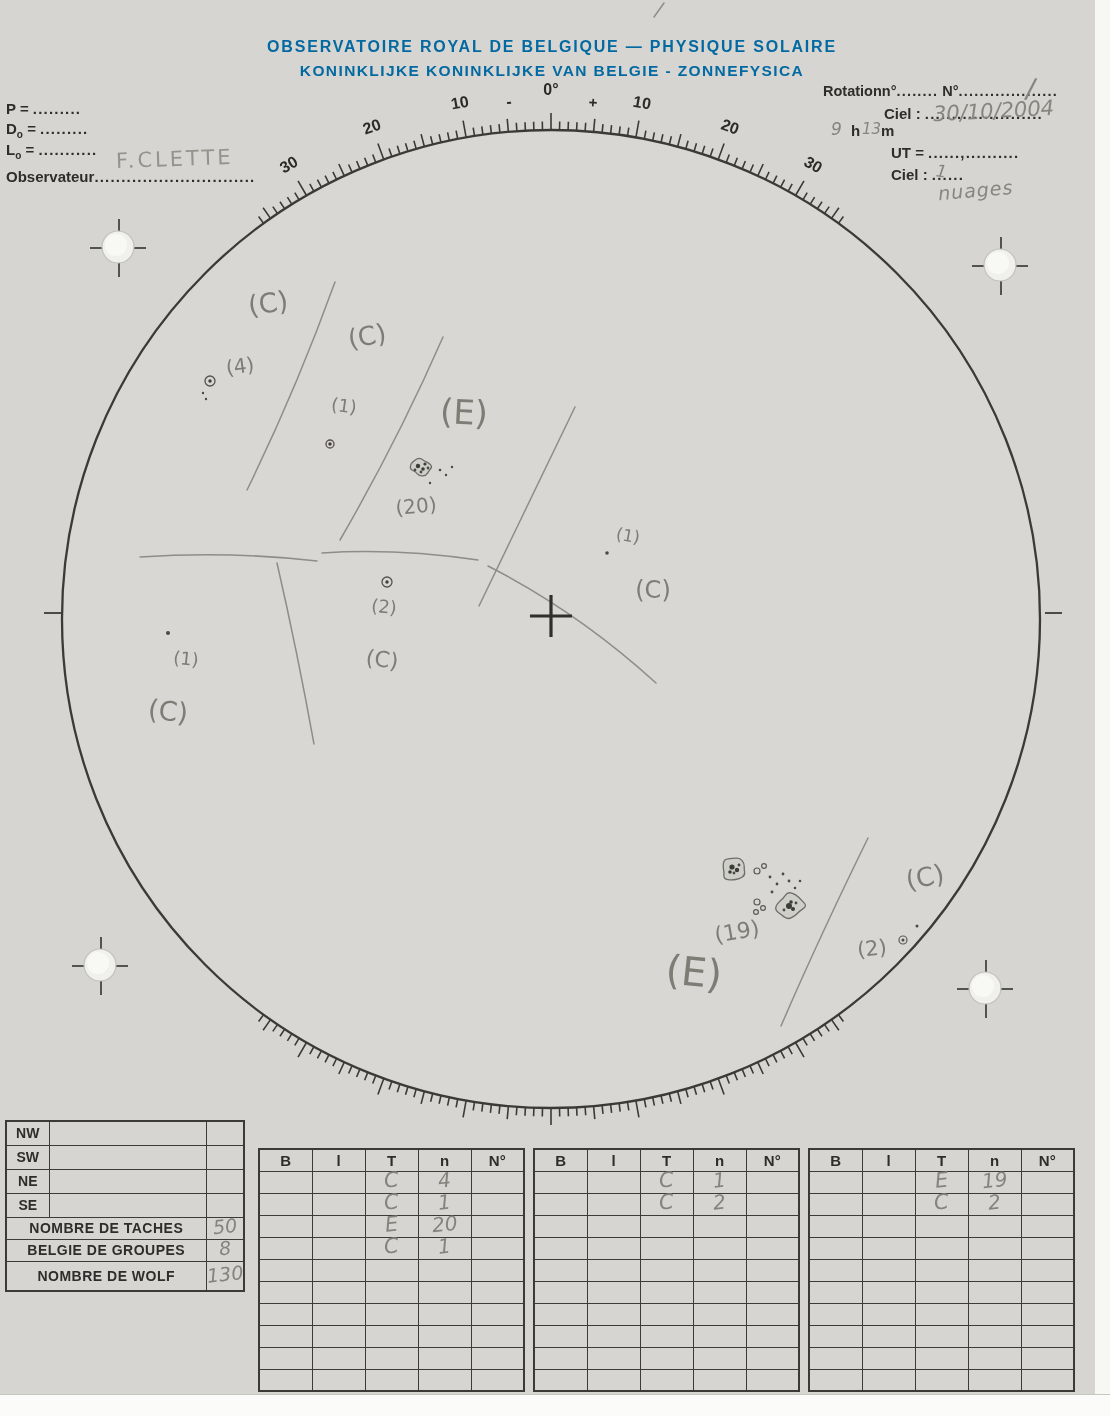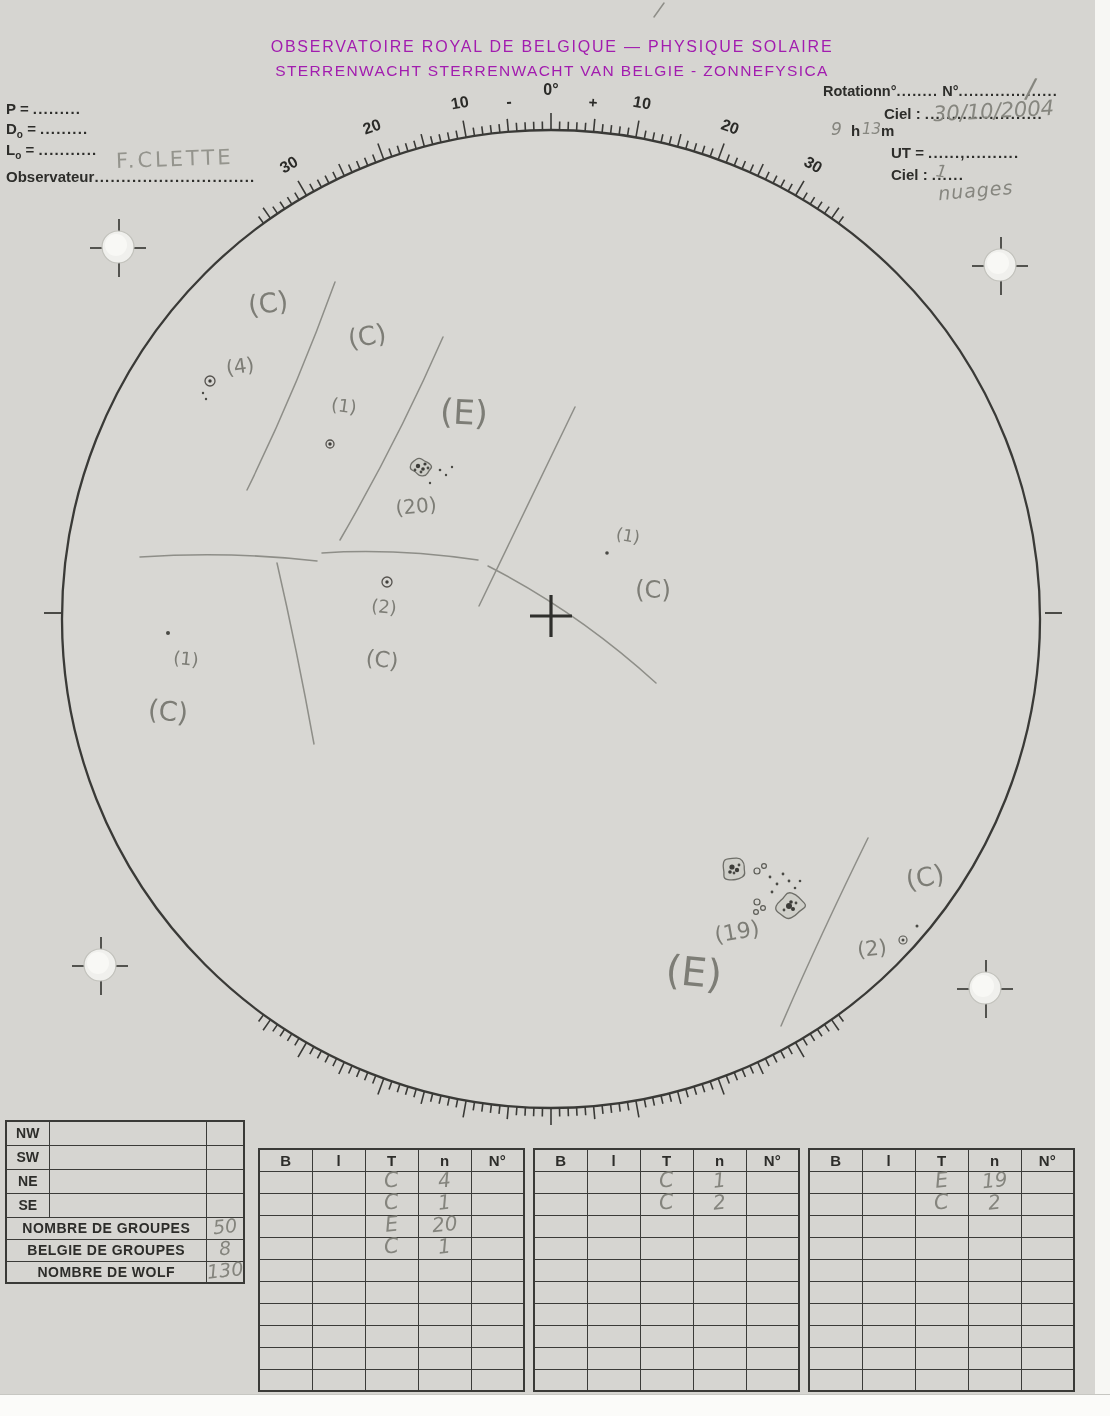--- a/index.html
+++ b/index.html
@@ -1,21 +1,21 @@
 <!DOCTYPE html>
 <html><head>
 <meta charset="utf-8">
 <style>
   html,body{margin:0;padding:0;background:#b9b8b4;}
   .page{position:relative;width:1110px;height:1416px;background:#d6d5d1;
         font-family:"Liberation Sans",sans-serif;overflow:hidden;}
   #disk-svg{position:absolute;left:0;top:0;width:1110px;height:1416px;}
 
-  .title{position:absolute;left:0;width:1104px;text-align:center;font-weight:normal;
-         color:#a21caf;white-space:nowrap;}
+  .title{position:absolute;left:0;width:1104px;text-align:center;font-weight:bold;
+         color:#0369a1;white-space:nowrap;}
   .t1{top:38px;font-size:16px;letter-spacing:1.8px;}
   .t2{top:62px;font-size:15.5px;letter-spacing:1.4px;}
 
   .frow{position:absolute;font-size:15px;font-weight:bold;color:#2d2d2a;white-space:nowrap;}
   .frow sub{font-size:10px;}
   .dots{letter-spacing:1.2px;font-weight:bold;}
   .pencil{color:#86867f;font-family:"DejaVu Sans",sans-serif;}
   .hw{position:absolute;white-space:nowrap;}
 
   .scale-label{position:absolute;font-weight:bold;color:#2b2b28;
@@ -112,21 +112,21 @@
       <circle cx="116" cy="245" r="11" fill="#f8f8f5"></circle>
       <circle cx="1000" cy="265" r="16" fill="#f0f0ed" stroke="#c2c2bc" stroke-width="1.2"></circle>
       <circle cx="998" cy="263" r="11" fill="#f8f8f5"></circle>
       <circle cx="100" cy="965" r="16" fill="#f0f0ed" stroke="#c2c2bc" stroke-width="1.2"></circle>
       <circle cx="98" cy="963" r="11" fill="#f8f8f5"></circle>
       <circle cx="985" cy="988" r="16" fill="#f0f0ed" stroke="#c2c2bc" stroke-width="1.2"></circle>
       <circle cx="983" cy="986" r="11" fill="#f8f8f5"></circle>
     </svg>
 
   <div class="title t1">OBSERVATOIRE ROYAL DE  BELGIQUE — PHYSIQUE SOLAIRE</div>
-  <div class="title t2">STERRENWACHT STERRENWACHT VAN BELGIE - ZONNEFYSICA</div>
+  <div class="title t2">KONINKLIJKE KONINKLIJKE VAN BELGIE - ZONNEFYSICA</div>
 
   <div class="frow" style="left:6px;top:100px;">
     <span>P =</span>
     <span class="dots">.........</span>
   </div>
   <div class="frow" style="left:6px;top:120px;">
     <span>D</span><sub>o</sub>
     <span>=</span>
     <span class="dots">.........</span>
   </div>
@@ -220,28 +220,28 @@
             <td class="lab">NE</td>
             <td></td>
             <td></td>
           </tr>
           <tr style="height:24px">
             <td class="lab">SE</td>
             <td></td>
             <td></td>
           </tr>
           <tr style="height:22px">
-            <td colspan="2" class="lab statlab">NOMBRE DE GROUPES</td>
+            <td colspan="2" class="lab statlab">NOMBRE DE TACHES</td>
             <td><span class="entry" style="font-size:19px;">50</span></td>
           </tr>
           <tr style="height:22px">
             <td colspan="2" class="lab statlab">BELGIE DE GROUPES</td>
             <td><span class="entry" style="font-size:19px;">8</span></td>
           </tr>
-          <tr style="height:22px">
+          <tr style="height:30px">
             <td colspan="2" class="lab statlab">NOMBRE DE WOLF</td>
             <td><span class="entry" style="font-size:19px;">130</span></td>
           </tr>
         </tbody>
       </table>
     </div>
   <div id="data-tables">
       <table class="dtable" style="left:258px;top:1148px;">
         <colgroup>
           <col style="width:53px">

